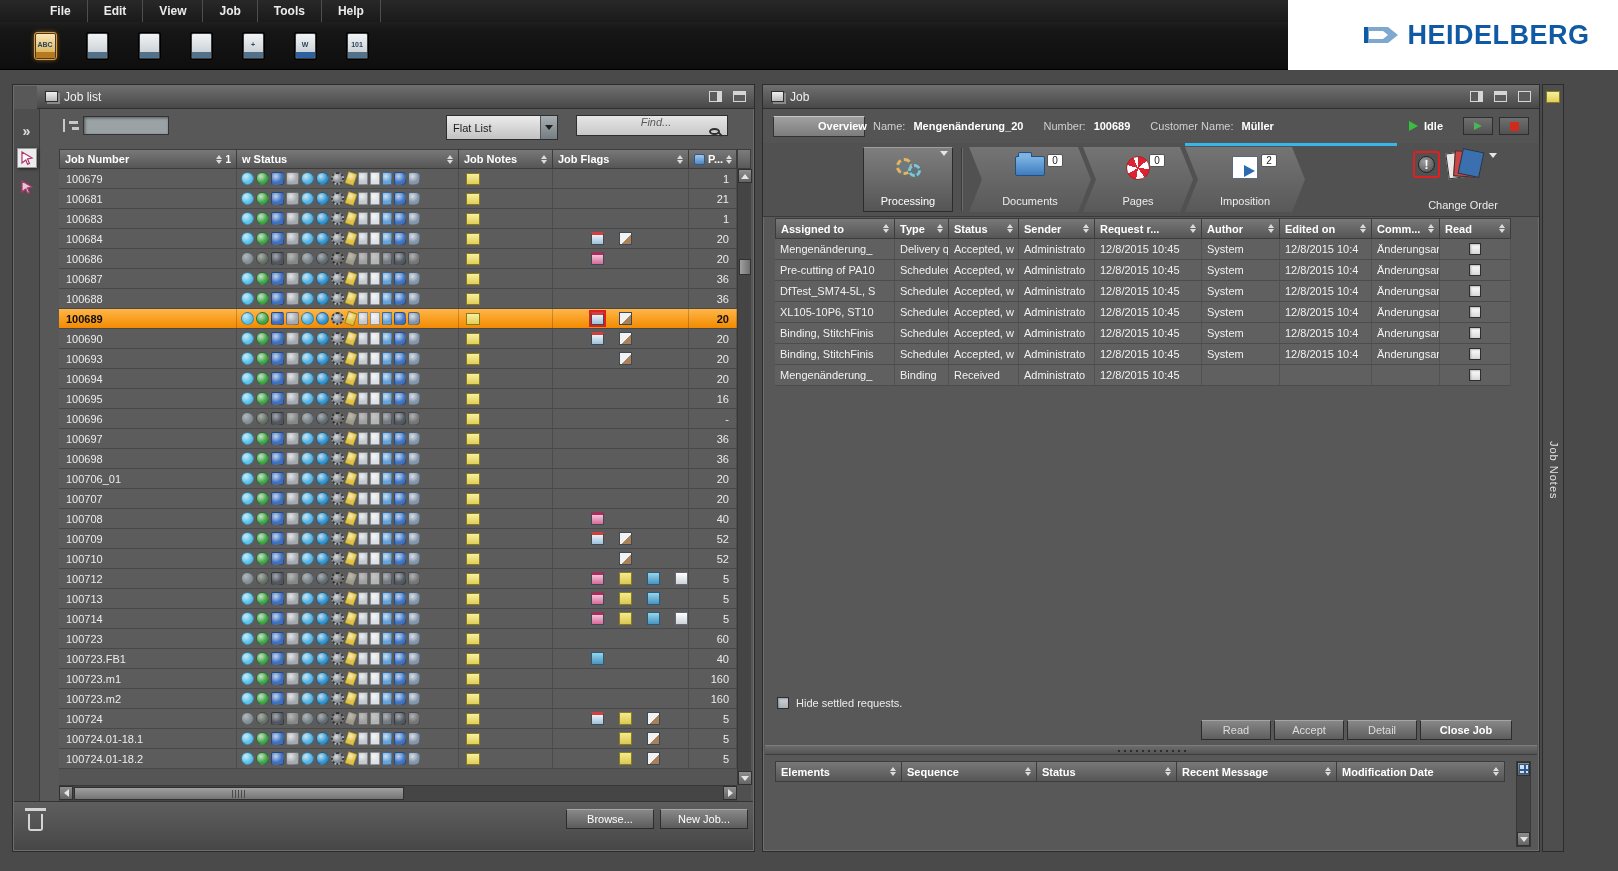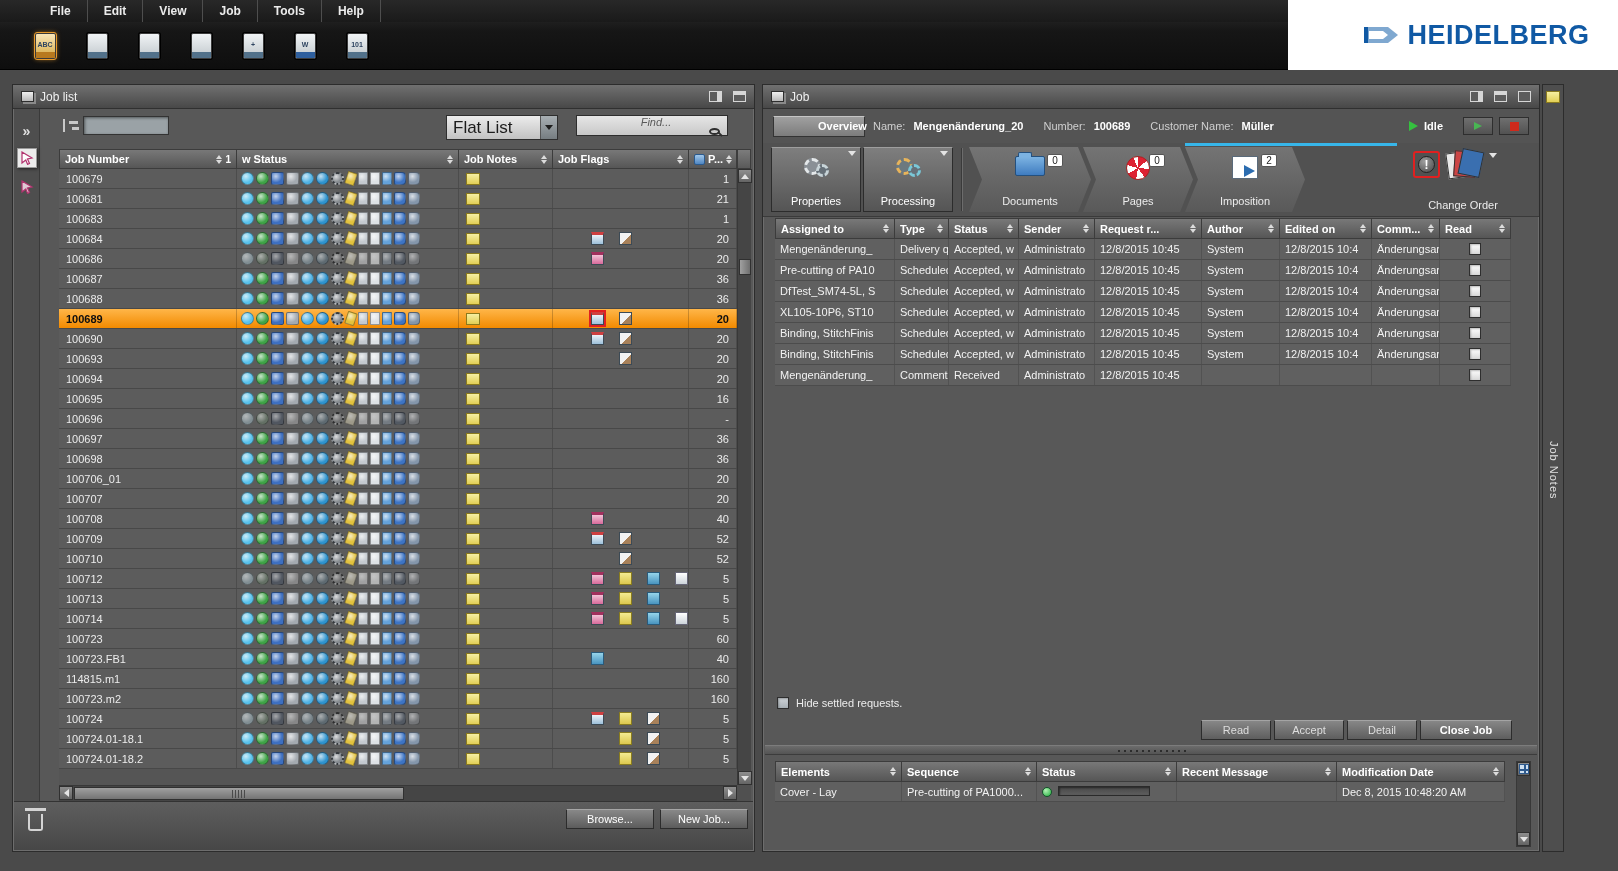--- a/index.html
+++ b/index.html
@@ -23,21 +23,21 @@
     color:#2e4460; text-align:center; }
   .tb-slot.active .tbi { outline:1px solid #e89a2a; box-shadow:0 0 5px #e89a2acc; }
   .brand { position:absolute; top:0; right:0; width:330px; height:70px; background:#fff;
     display:flex; align-items:center; justify-content:center;padding-left:48px; }
   .logo { display:flex; align-items:center; gap:7px; }
   .logo-text { font-size:27px; font-weight:bold; color:#1059a4; letter-spacing:.5px; }
 
   
   .panel { position:absolute; top:84px; height:768px; background:#585858;
     border:1px solid #2c2c2c; box-shadow:inset 0 0 0 1px #6d6d6d; }
-  .left-panel { left:12px; width:743px; }
+  .left-panel { left:12px; width:743px;padding-left:24px; }
   .right-panel { left:762px; width:778px; }
   .ptitle { height:24px; display:flex; align-items:center; gap:6px; padding:0 8px;
     background:linear-gradient(#707070,#484848); border-bottom:1px solid #303030;
     color:#f0f0f0; font-size:12px; }
   .ptl-ic { width:13px; height:11px; background:linear-gradient(#f0f0f0,#b8b8b8);
     border:1px solid #2e2e2e; box-shadow:2px 2px 0 #8a8a8a; }
   .ptitle .spacer { flex:1; }
   .wic { width:13px; height:11px; border:1px solid #d6d6d6; background:#5c5c5c;
     margin-left:5px; position:relative; }
   .wic.half::after { content:""; position:absolute; right:0; top:0; bottom:0; width:4px; background:#d6d6d6; }
@@ -53,21 +53,21 @@
 
   
   .tree-icon { position:absolute; left:50px; top:34px; width:16px; height:13px;
     border-left:2px solid #c8c8c8;
     background:linear-gradient(#c8c8c8,#c8c8c8) 4px 2px/9px 3px no-repeat,
                linear-gradient(#c8c8c8,#c8c8c8) 7px 8px/8px 3px no-repeat; }
   .mini-input { position:absolute; left:70px; top:31px; width:86px; height:19px;
     background:#9aa2a6; border:1px solid #333; box-shadow:inset 1px 1px 3px #0007; }
   .select { position:absolute; left:433px; top:30px; width:112px; height:25px;
     background:linear-gradient(#ececec,#c2c2c2); border:1px solid #2e2e2e; display:flex;
-    align-items:center; font-size:17px; color:#1c1c1c; padding-left:6px; }
+    align-items:center; font-size:11px; color:#1c1c1c; padding-left:6px; }
   .sel-btn { margin-left:auto; width:17px; height:100%; border-left:1px solid #555;
     background:linear-gradient(#a8afb3,#767d81); display:flex; align-items:center; justify-content:center; }
   .find { position:absolute; left:563px; top:30px; width:152px; height:21px;
     background:linear-gradient(#e6e6e6,#c8c8c8); border:1px solid #2e2e2e; display:flex; align-items:center;flex-direction:column; }
   .find-ph { font-size:11px; font-style:italic; color:#5a5a5a; padding-left:8px; }
   .mag { margin-left:auto; margin-right:7px; width:11px; height:11px; border:2px solid #2e2e2e;
     border-radius:50%; position:relative; }
   .mag::after { content:""; position:absolute; width:6px; height:2px; background:#2e2e2e;
     transform:rotate(45deg); right:-5px; bottom:-2px; }
 
@@ -1027,21 +1027,21 @@
             </div>
             <div class="jc c-notes">
               <span class="note-ic"></span>
             </div>
             <div class="jc c-flags">
               <span class="fi fi-badge" style="left: 38px;"></span>
             </div>
             <div class="jc c-pages">40</div>
           </div>
           <div class="jrow">
-            <div class="jc c-num">114815.m1</div>
+            <div class="jc c-num">100723.m1</div>
             <div class="jc c-status">
               <span class="si si-circle" style="background: radial-gradient(circle at 35% 30%, rgba(255, 255, 255, 0.7), rgba(255, 255, 255, 0) 60%), rgb(88, 194, 236);"></span>
               <span class="si si-circle" style="background: radial-gradient(circle at 35% 30%, rgba(255, 255, 255, 0.7), rgba(255, 255, 255, 0) 60%), rgb(63, 164, 71);"></span>
               <span class="si si-square" style="background: radial-gradient(circle at 35% 30%, rgba(255, 255, 255, 0.7), rgba(255, 255, 255, 0) 60%), rgb(61, 111, 192);"></span>
               <span class="si si-square" style="background: radial-gradient(circle at 35% 30%, rgba(255, 255, 255, 0.7), rgba(255, 255, 255, 0) 60%), rgb(164, 170, 176);"></span>
               <span class="si si-circle" style="background: radial-gradient(circle at 35% 30%, rgba(255, 255, 255, 0.7), rgba(255, 255, 255, 0) 60%), rgb(79, 178, 228);"></span>
               <span class="si si-circle" style="background: radial-gradient(circle at 35% 30%, rgba(255, 255, 255, 0.7), rgba(255, 255, 255, 0) 60%), rgb(46, 147, 207);"></span>
               <span class="si si-gear" style="background: radial-gradient(circle at 35% 30%, rgba(255, 255, 255, 0.7), rgba(255, 255, 255, 0) 60%), rgb(135, 140, 145);"></span>
               <span class="si si-pencil" style="background: radial-gradient(circle at 35% 30%, rgba(255, 255, 255, 0.7), rgba(255, 255, 255, 0) 60%), rgb(226, 194, 62);"></span>
               <span class="si si-sheet" style="background: radial-gradient(circle at 35% 30%, rgba(255, 255, 255, 0.7), rgba(255, 255, 255, 0) 60%), rgb(195, 201, 207);"></span>
@@ -1213,28 +1213,20 @@
         <span class="mini-btn">
             <span class="go"></span>
           </span>
         <span class="mini-btn">
             <span class="stop"></span>
           </span>
       </span>
     </div>
 
     <div class="steps-row">
-      <div class="tool-btn" style="left:8px">
-        <span class="corner-arrow t-down"></span>
-        <span class="gears">
-            <span class="gear-a"></span>
-            <span class="gear-b"></span>
-          </span>
-        <span class="tlabel">Properties</span>
-      </div>
       <div class="tool-btn proc" style="left:100px">
         <span class="corner-arrow t-down"></span>
         <span class="gears">
             <span class="gear-a"></span>
             <span class="gear-b"></span>
           </span>
         <span class="tlabel">Processing</span>
       </div>
       <div class="vsep"></div>
       <div class="blue-line"></div>
@@ -1413,21 +1405,21 @@
             <div class="rcell" style="width: 107px;">12/8/2015 10:45</div>
             <div class="rcell" style="width: 78px;">System</div>
             <div class="rcell" style="width: 92px;">12/8/2015 10:4</div>
             <div class="rcell" style="width: 68px;">Änderungsar</div>
             <div class="rcell read" style="width: 71px;">
               <span class="cb"></span>
             </div>
           </div>
           <div class="rrow">
             <div class="rcell" style="width: 120px;">Mengenänderung_</div>
-            <div class="rcell" style="width: 54px;">Comment</div>
+            <div class="rcell" style="width: 54px;">Binding</div>
             <div class="rcell" style="width: 70px;">Received</div>
             <div class="rcell" style="width: 76px;">Administrato</div>
             <div class="rcell" style="width: 107px;">12/8/2015 10:45</div>
             <div class="rcell" style="width: 78px;"></div>
             <div class="rcell" style="width: 92px;"></div>
             <div class="rcell" style="width: 68px;"></div>
             <div class="rcell read" style="width: 71px;">
               <span class="cb"></span>
             </div>
           </div>
@@ -1479,32 +1471,20 @@
             </span>
           </div>
           <div class="rh" style="width: 168px;">
             <span>Modification Date</span>
             <span class="sort">
               <i class="su"></i>
               <i class="sd"></i>
             </span>
           </div>
         </div>
-      <div>
-          <div class="erow">
-            <div class="rcell" style="width: 127px;">Cover - Lay</div>
-            <div class="rcell" style="width: 135px;">Pre-cutting of PA1000...</div>
-            <div class="rcell" style="width: 140px; display: flex;">
-              <span class="led"></span>
-              <span class="prog"></span>
-            </div>
-            <div class="rcell" style="width: 160px;"></div>
-            <div class="rcell" style="width: 168px;">Dec 8, 2015 10:48:20 AM</div>
-          </div>
-        </div>
     </div>
 
     <div class="el-vscroll">
       <div class="sb-btn" style="top:0;width:13px">
           <span class="grid-ic"></span>
         </div>
       <div class="sb-btn" style="bottom:0;width:13px">
           <span class="t-down"></span>
         </div>
     </div>

